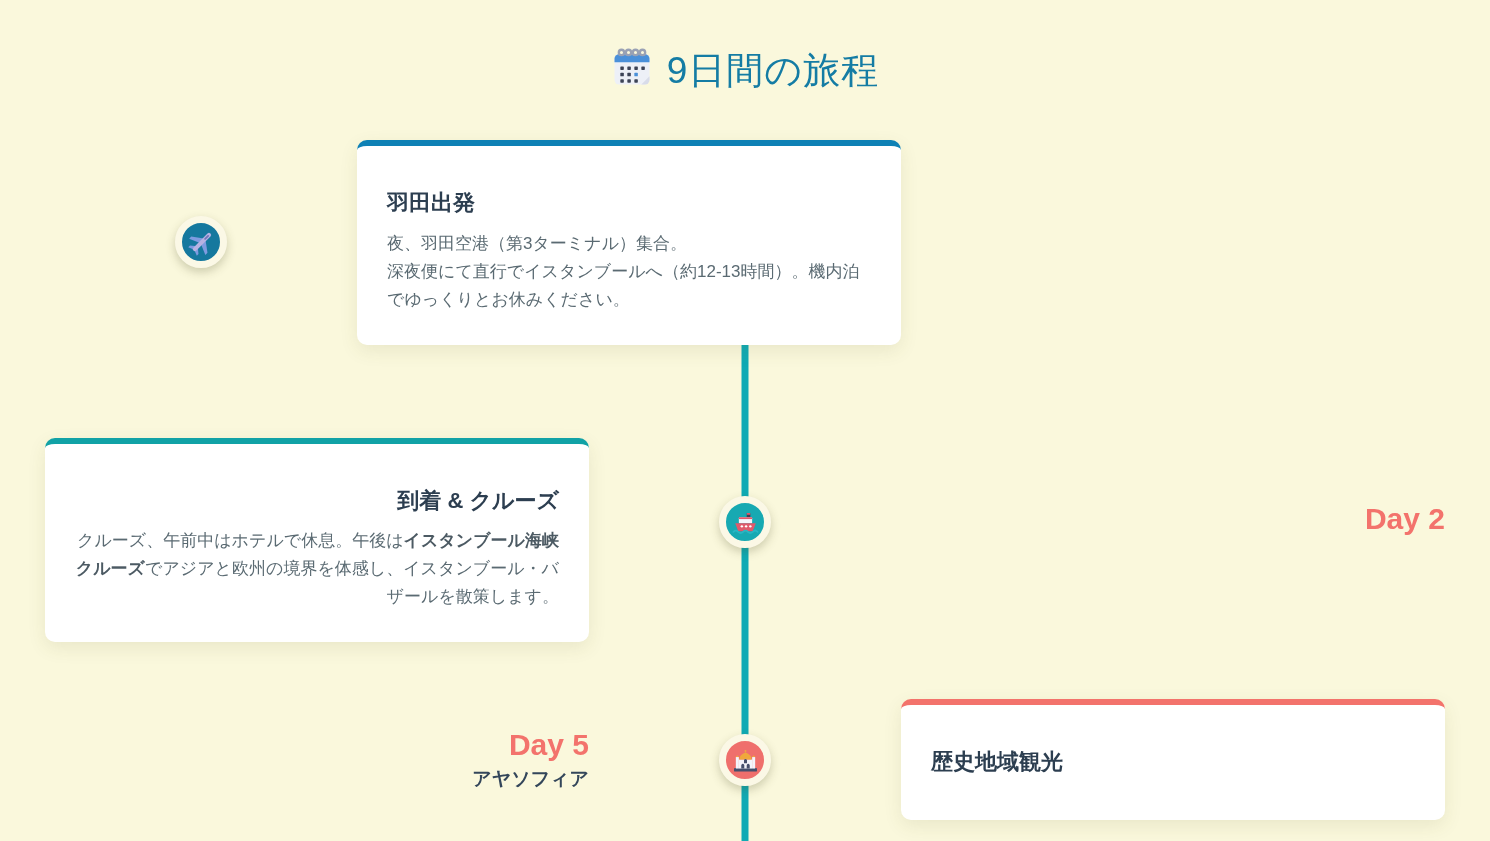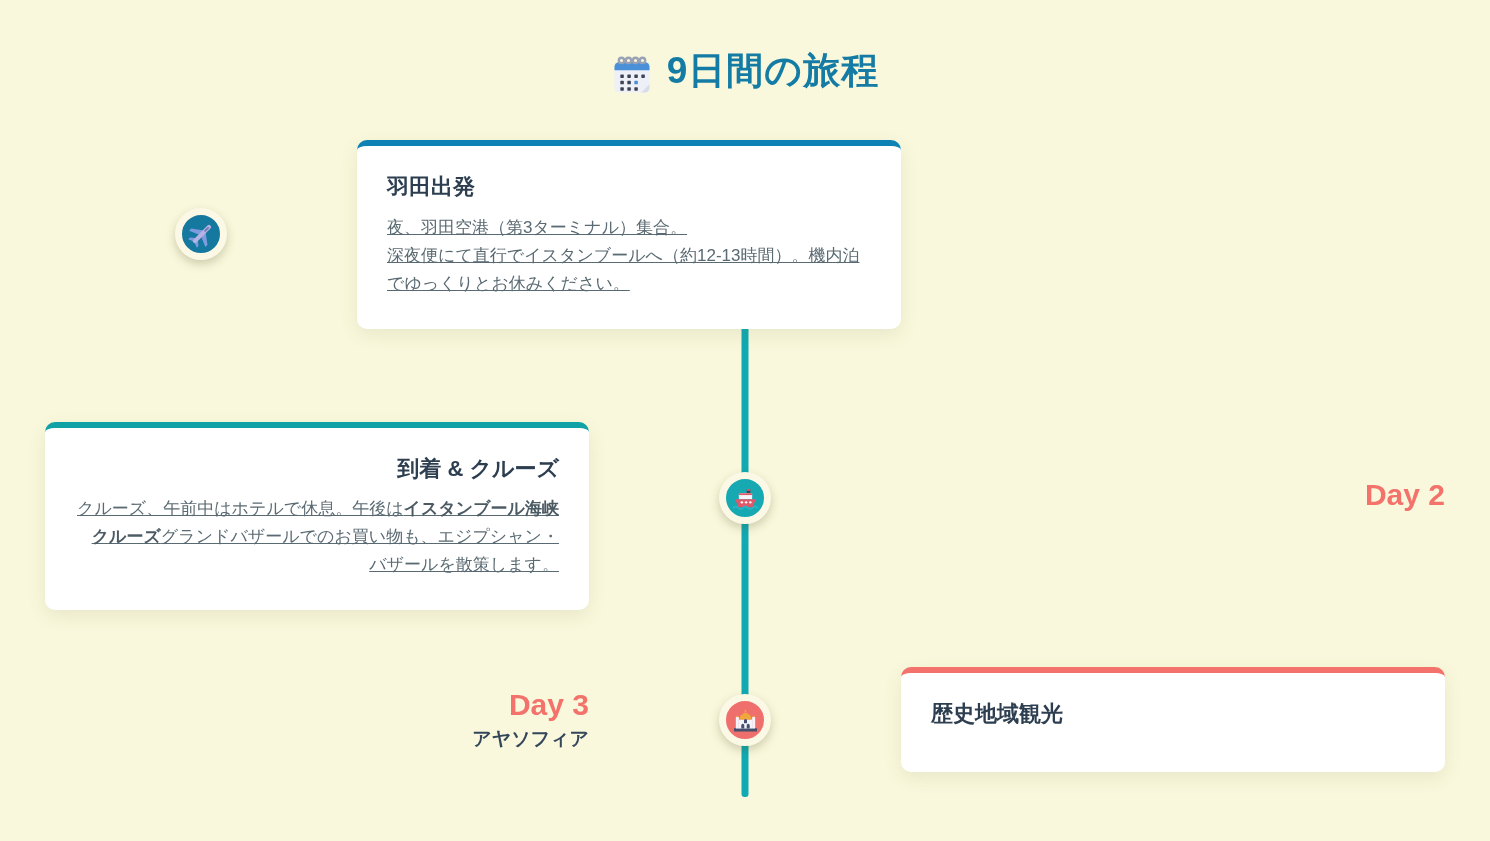--- a/index.html
+++ b/index.html
@@ -13,23 +13,23 @@
     --card-bg:#FFFFFF;
   }
   *{box-sizing:border-box;}
   html,body{margin:0;padding:0;}
   body{
     width:1490px;height:841px;overflow:hidden;
     background:var(--bg);
     font-family:"Liberation Sans","DejaVu Sans",sans-serif;
   }
   .page-title{
-    display:flex;justify-content:center;align-items:flex-end;gap:14px;
+    display:flex;justify-content:center;align-items:flex-start;gap:14px;
     margin:46px 0 0;
-    font-size:37px;font-weight:bold;color:var(--heading);
+    font-size:37px;font-weight:normal;color:var(--heading);
     letter-spacing:1px;
   }
   .page-title .cal-icon{width:42px;height:42px;flex:0 0 auto;}
 
   .timeline{position:relative;width:1400px;margin:44px auto 0;}
   .t-line{
     position:absolute;left:50%;top:4px;bottom:-25px;width:7px;
     transform:translateX(-50%);
     background:var(--line);border-radius:3px;z-index:0;
   }
@@ -51,26 +51,26 @@
   .day-label.align-right{text-align:right;}
   .day-label.align-left{text-align:right;}
   .day-name{font-size:30px;font-weight:bold;color:var(--coral);margin-bottom:7px;line-height:1.1;}
   .day-sub{font-size:19px;font-weight:bold;color:var(--subtitle);line-height:1.2;}
 
   .card{
     background:var(--card-bg);
     border-radius:10px;
     border-top:6px solid var(--accent,#1080B0);
     box-shadow:0 6px 18px rgba(90,90,40,.10);
-    padding:27px 30px 31px;
+    padding:43px 30px 31px;
     width:100%;
   }
   .card.align-right{text-align:right;margin-top:36px;}
   .card-title{margin:0 0 13px;font-size:22px;font-weight:bold;color:var(--card-title);line-height:1.25;}
-  .card-body{margin:0;font-size:17px;line-height:1.65;color:var(--body-text);text-decoration:underline;}
+  .card-body{margin:0;font-size:17px;line-height:1.65;color:var(--body-text);}
   .card-body strong{font-weight:bold;color:#4c5a63;}
 </style>
 </head>
 <body>
 
 <h1 class="page-title">
   <svg class="cal-icon" viewBox="0 0 36 36">
     <rect x="3" y="7" width="30" height="26" rx="4" fill="#EDF0F7"></rect>
     <path d="M3 14v-3a4 4 0 0 1 4-4h22a4 4 0 0 1 4 4v3H3z" fill="#4A90D9"></path>
     <path d="M33 26v3a4 4 0 0 1-4 4h-3l7-7z" fill="#D8DCE9"></path>
@@ -119,21 +119,21 @@
         <h3 class="card-title">羽田出発</h3>
         <p class="card-body"><span>夜、羽田空港（第3ターミナル）集合。</span><br><span>深夜便にて直行でイスタンブールへ（約12-13時間）。機内泊でゆっくりとお休みください。</span></p>
       </article>
     </div>
   </section>
 
   <section class="t-row" style="--accent: #11A2A6; --circle: #17A9B2;">
     <div class="col-side">
       <article class="card align-right">
         <h3 class="card-title">到着 &amp; クルーズ</h3>
-        <p class="card-body"><span>クルーズ、午前中はホテルで休息。午後は</span><strong>イスタンブール海峡クルーズ</strong><span>グランドバザールでのお買い物も、エジプシャン・バザールを散策します。</span></p>
+        <p class="card-body"><span>クルーズ、午前中はホテルで休息。午後は</span><strong>イスタンブール海峡クルーズ</strong><span>でアジアと欧州の境界を体感し、イスタンブール・バザールを散策します。</span></p>
       </article>
     </div>
     <div class="col-center">
       <div class="t-circle">
         <svg viewBox="0 0 48 48">
           <rect x="26" y="10" width="6" height="9" rx="1" fill="#3C4356"></rect>
           <rect x="26" y="10" width="6" height="3" rx="1" fill="#E0596B"></rect>
           <rect x="13" y="17" width="22" height="10" rx="1.5" fill="#F4F6FB"></rect>
           <rect x="13" y="17" width="22" height="3" fill="#E0596B"></rect>
           <path d="M7 27h34l-5 13H12z" fill="#E0596B"></path>
@@ -147,21 +147,21 @@
     <div class="col-side">
       <div class="day-label align-left">
         <div class="day-name">Day 2</div>
       </div>
     </div>
   </section>
 
   <section class="t-row" style="--accent: #F3736C; --circle: #EF6F6C;">
     <div class="col-side">
       <div class="day-label align-right">
-        <div class="day-name">Day 3</div>
+        <div class="day-name">Day 5</div>
         <div class="day-sub">アヤソフィア</div>
       </div>
     </div>
     <div class="col-center">
       <div class="t-circle">
         <svg viewBox="0 0 48 48">
           <rect x="5" y="38" width="38" height="6" rx="1.5" fill="#454F6D"></rect>
           <rect x="8" y="20" width="5" height="19" fill="#F3F4FB"></rect>
           <path d="M8 20q2.5-5 5 0z" fill="#F0A83C"></path>
           <rect x="35" y="20" width="5" height="19" fill="#F3F4FB"></rect>

